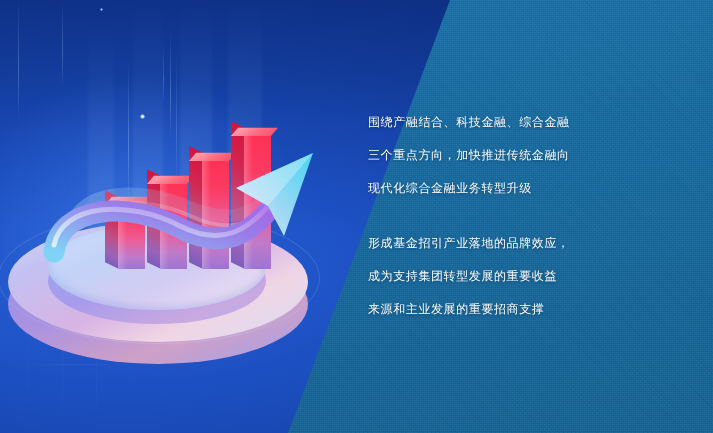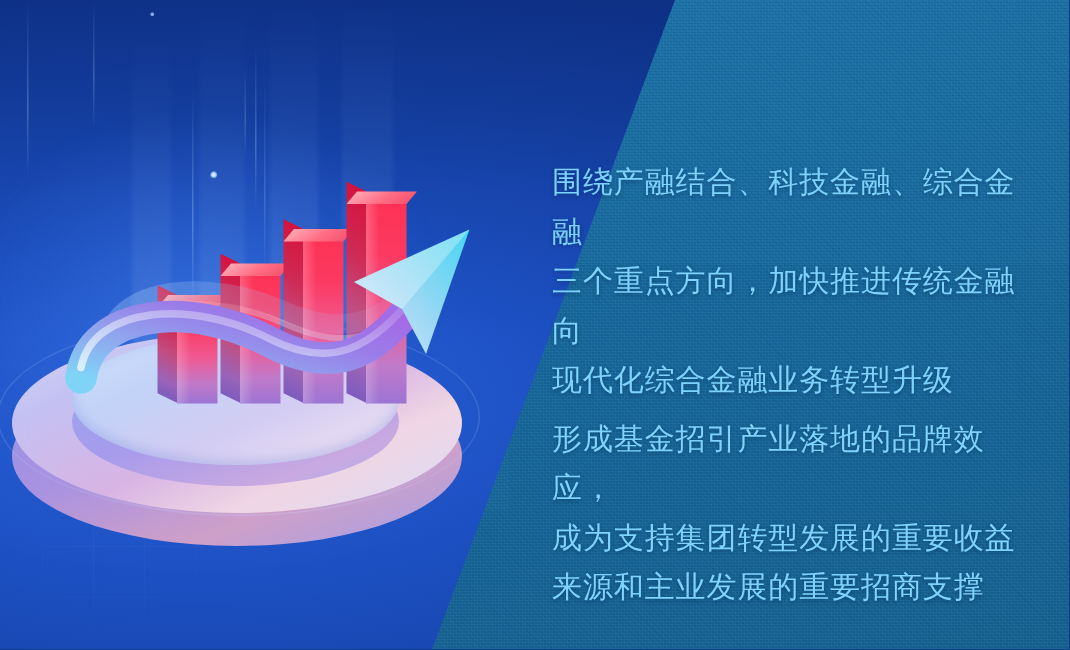--- a/index.html
+++ b/index.html
@@ -204,28 +204,28 @@
   }
 
   
   #text-block {
     position: absolute;
     left: 368px;
     top: 106px;
     width: 320px;
   }
   .para {
-    color: #7dd3fc;
-    font-size: 20px;
+    color: #ffffff;
+    font-size: 12px;
     line-height: 33px;
     letter-spacing: 0.6px;
     text-shadow: 0 1px 3px rgba(0,30,70,0.45);
     white-space: pre-line;
   }
-  .para + .para { margin-top: 6px; }
+  .para + .para { margin-top: 22px; }
 </style>
 </head>
 <body>
 
 <div id="banner">
 
   <div class="bg-base"></div>
   <div class="bg-top-dark"></div>
   <div class="bg-left-glow"></div>
   <div class="bg-grid"></div>

